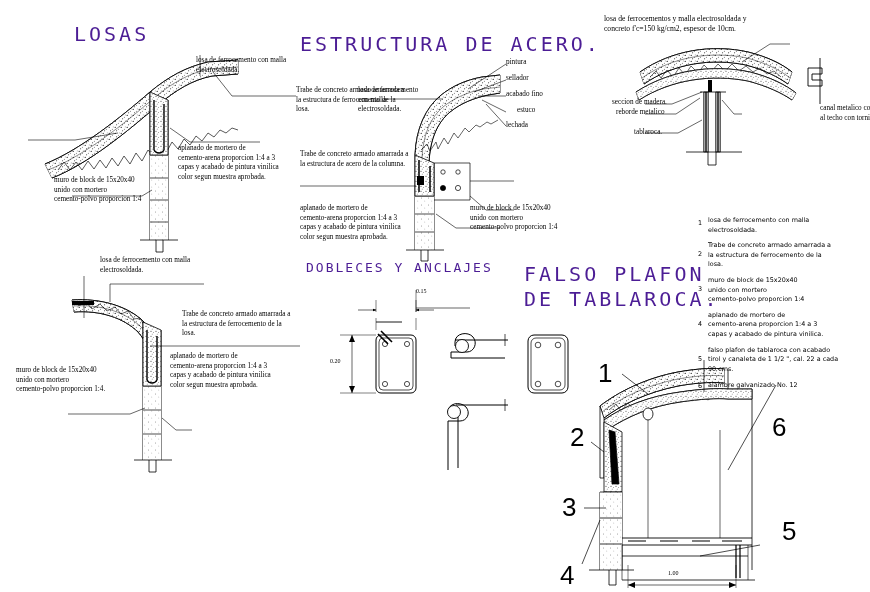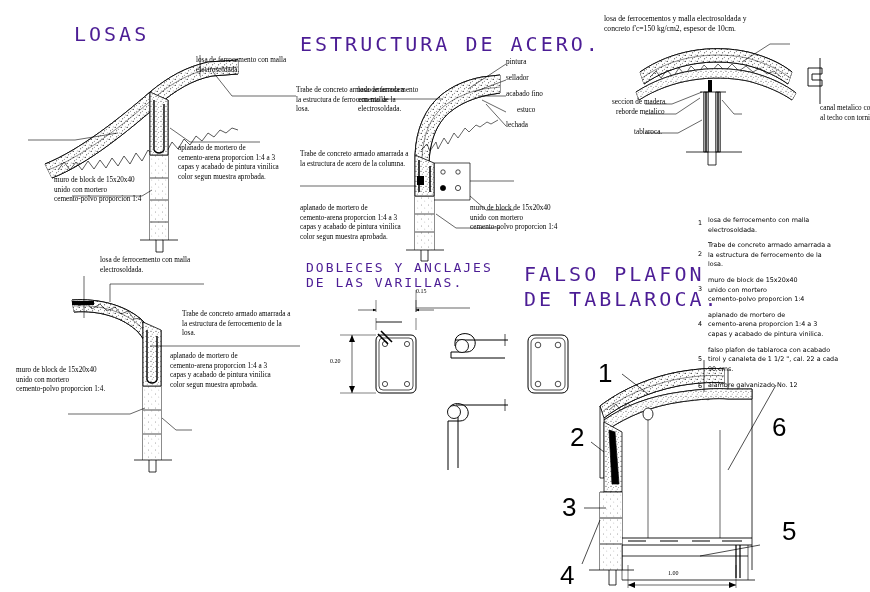--- a/index.html
+++ b/index.html
@@ -298,21 +298,20 @@
     <path d="M582 564 L600 520"></path>
     <path d="M760 545 L700 556"></path>
     <path d="M776 385 L728 470"></path>
     <path d="M704 360 L704 392"></path>
   </g>
 </svg>
 
 <div class="abs cadtitle" style="left:74px;top:22px;">LOSAS</div>
 <div class="abs cadtitle" style="left:300px;top:32px;">ESTRUCTURA DE ACERO.</div>
 <div class="abs cadtitle sm" style="left:306px;top:260px;">DOBLECES Y ANCLAJES</div>
-<div class="abs cadtitle sm" style="left:306px;top:275px;">DE LAS VARILLAS.</div>
 <div class="abs cadtitle" style="left:524px;top:262px;">FALSO PLAFON</div>
 <div class="abs cadtitle" style="left:524px;top:287px;">DE TABLAROCA.</div>
 
 <div class="abs note" style="left:196px;top:56px;width:140px;">losa de ferrocemento con malla
 electrosoldada.</div>
 <div class="abs note" style="left:296px;top:86px;width:160px;">Trabe de concreto armado amarrada a
 la estructura de ferrocemento de la
 losa.</div>
 <div class="abs note" style="left:178px;top:144px;width:150px;">aplanado de mortero de
 cemento-arena proporcion 1:4 a 3

